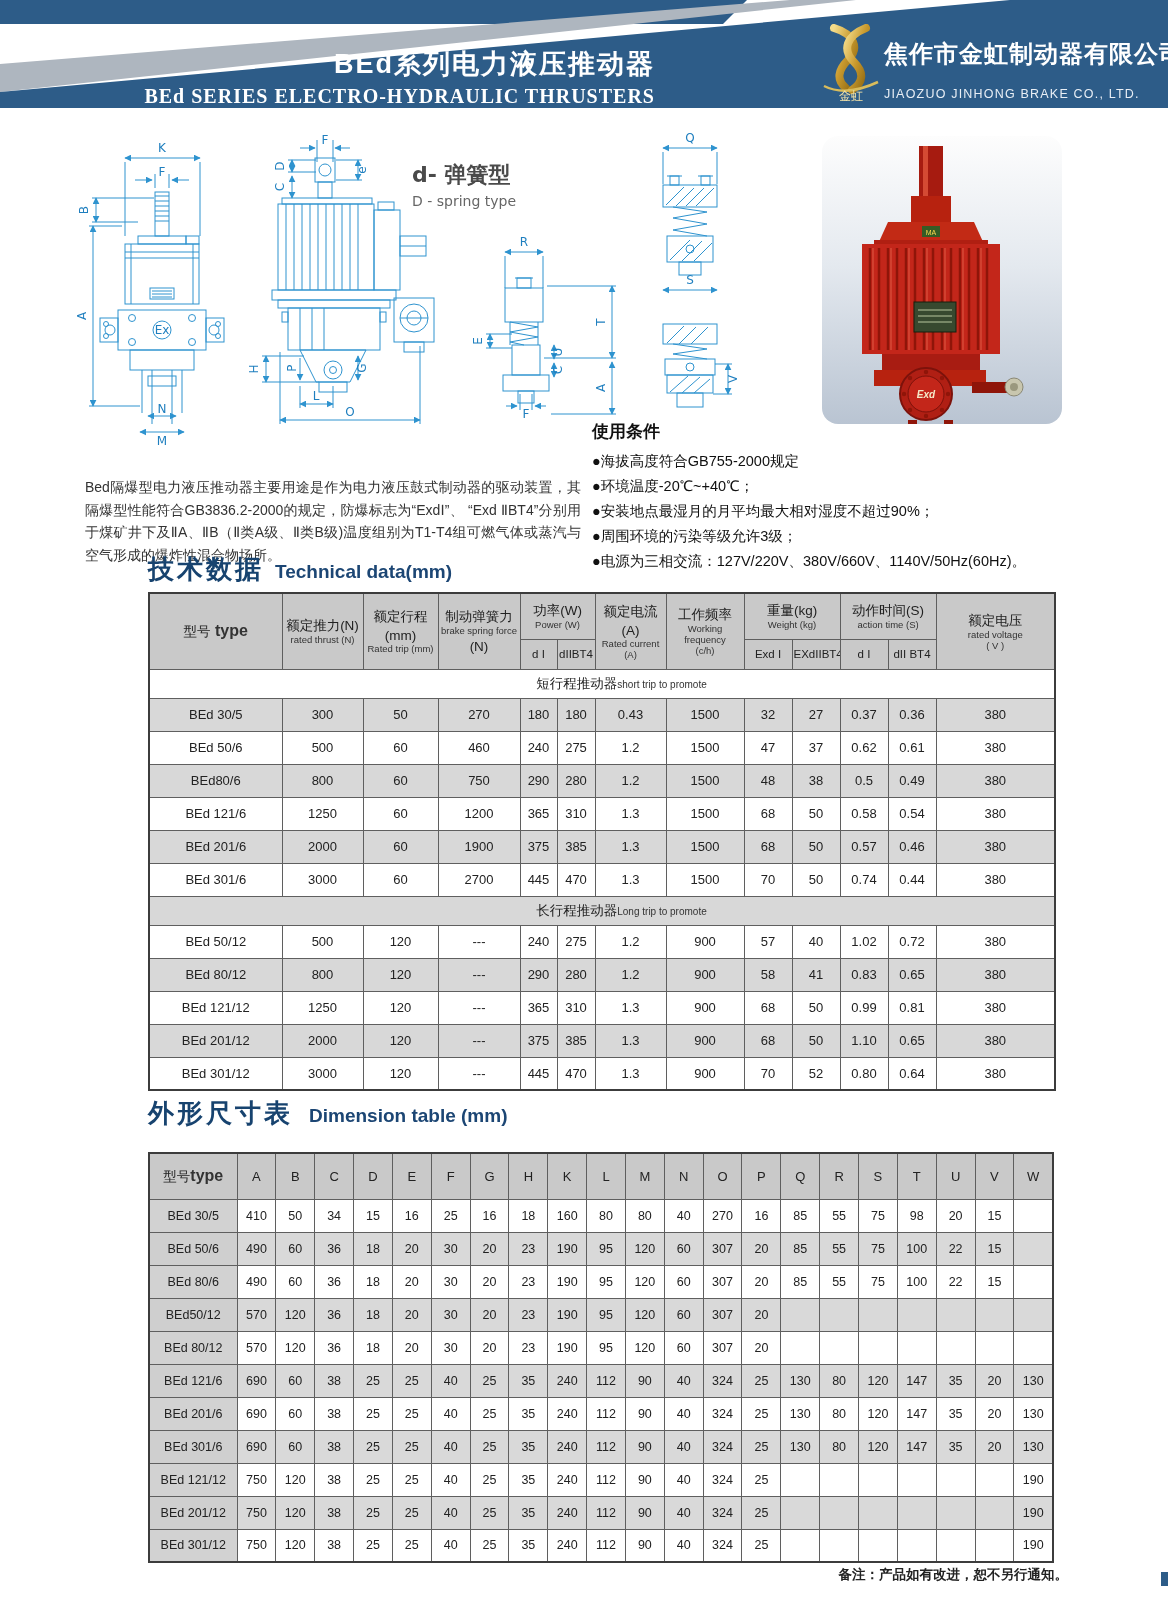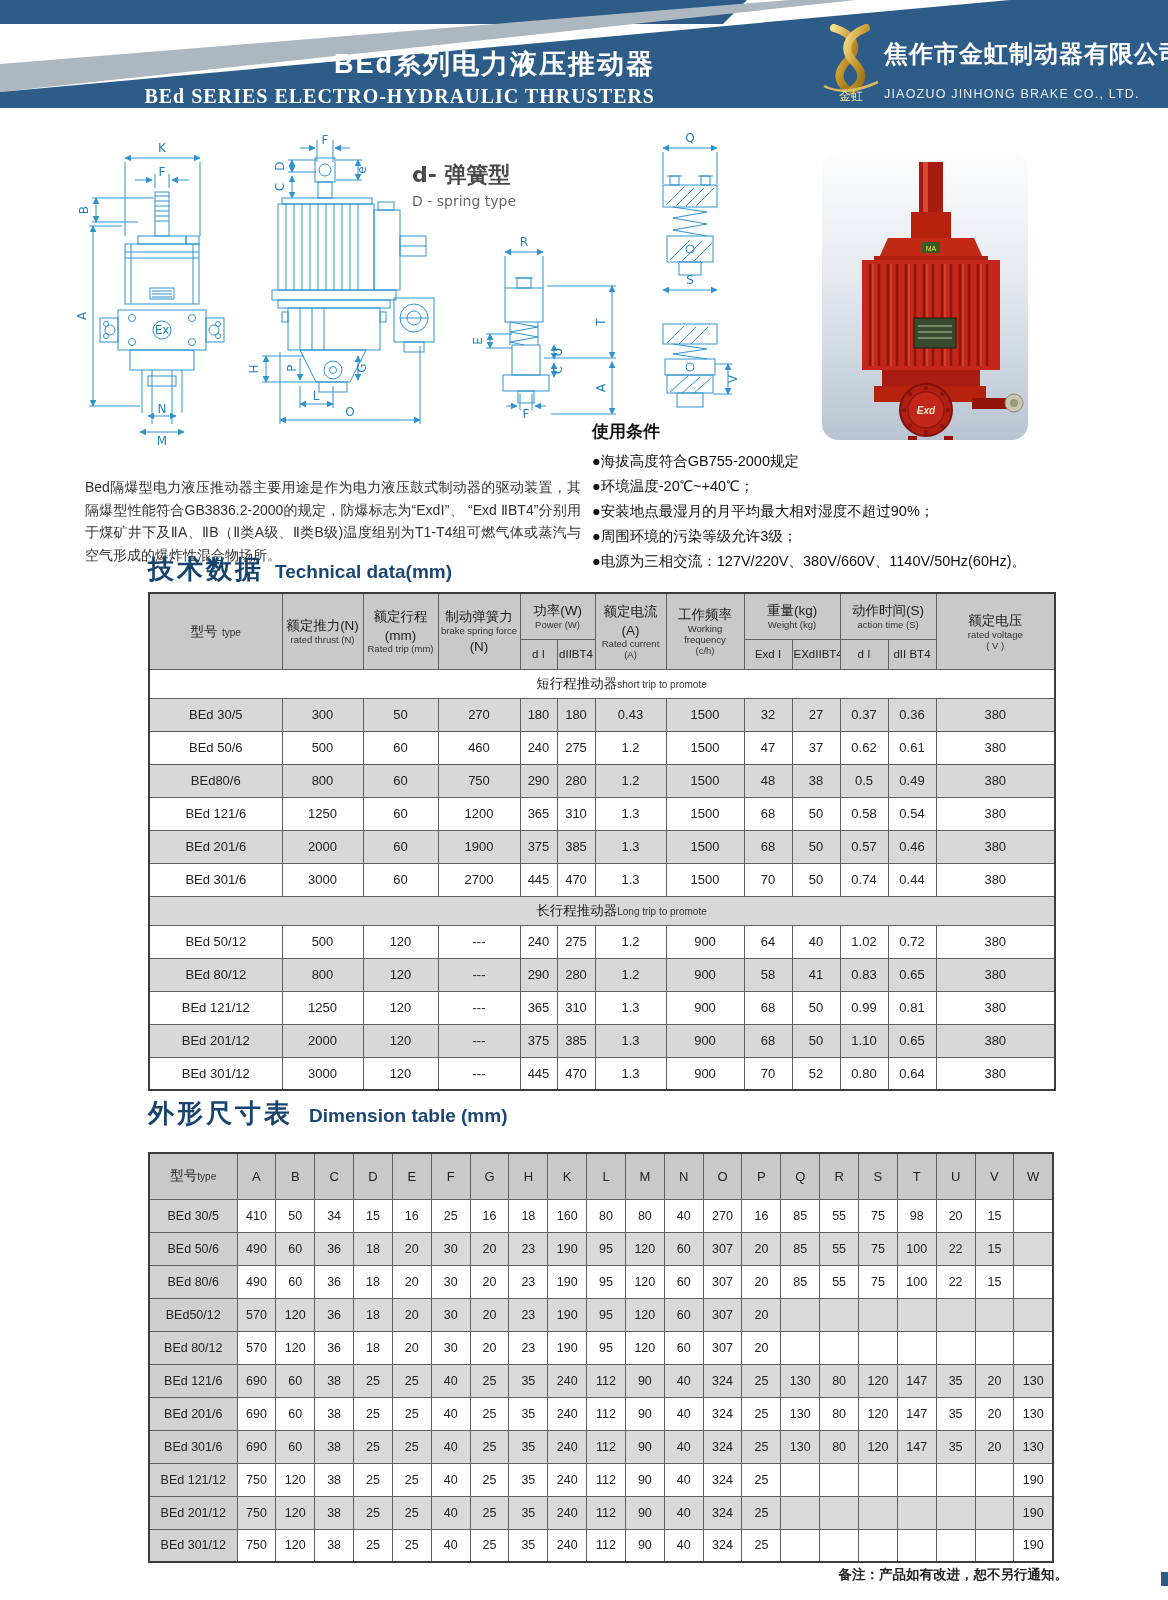--- a/index.html
+++ b/index.html
@@ -16,21 +16,21 @@
   .company .zh{display:block;font-size:24px;font-weight:bold;color:#fff;letter-spacing:1px;white-space:nowrap;}
   .company .en{display:block;font-size:12.5px;color:#e8eef5;letter-spacing:1.2px;margin-top:17px;white-space:nowrap;}
   
   .draw{position:absolute;left:60px;top:118px;}
   .draw line,.draw rect,.draw circle,.draw polyline,.draw polygon,.draw path{stroke:#2e93cf;fill:none;stroke-width:1;}
   .draw .arr{fill:#2e93cf;stroke:none;}
   .draw text{fill:#1f7fbf;stroke:none;font-size:12px;font-family:"DejaVu Sans",sans-serif;}
   .draw text.cap{fill:#4a4a4a;font-size:22px;font-weight:bold;}
   .draw text.cap2{fill:#666;font-size:14px;}
   
-  .photo{position:absolute;left:822px;top:152px;width:206px;height:288px;border-radius:16px;overflow:hidden;
+  .photo{position:absolute;left:822px;top:136px;width:240px;height:288px;border-radius:16px;overflow:hidden;
          background:linear-gradient(180deg,#fdfdfd 0%,#e4e9ef 45%,#b9c4d2 100%);}
   
   .desc{position:absolute;left:85px;top:462px;width:496px;font-size:14px;line-height:1.62;color:#333;
         text-align:justify;}
   .usage{position:absolute;left:592px;top:420px;width:566px;}
   .usage h3{margin:0 0 6px 0;font-size:17px;color:#111;}
   .usage ul{margin:0;padding:0;list-style:none;}
   .usage li{font-size:14.5px;line-height:1.72;color:#111;}
   
   .sec-title{position:absolute;display:flex;align-items:baseline;gap:16px;}
@@ -42,21 +42,21 @@
   table.dt th,table.dt td{border:1px solid #5f5f5f;text-align:center;vertical-align:middle;padding:0 1px;
            color:#222;overflow:hidden;}
   table.dt thead th{background:#c9c9c9;font-weight:normal;}
   .tech{top:592px;width:906px;}
   .tech thead tr:first-child{height:46px;}
   .tech thead tr:last-child{height:30px;}
   .tech tbody tr{height:33px;font-size:13px;}
   .tech tbody tr.secrow{height:29px;}
   .zh1{font-size:13.5px;display:inline;}
   .enb{display:block;font-size:9.5px;line-height:1.15;color:#333;}
-  .eni{font-size:10px;color:#333;}
+  .eni{font-size:16px;color:#333;font-weight:bold;}
   .sub{font-size:11.5px;}
   td.sec{text-align:left;padding-left:40px !important;}
   td.sec .sec-en{font-size:10px;color:#333;}
   tr.shade td{background:#d8d8d8;}
   .dim{top:1152px;width:906px;}
   .dim thead tr{height:46px;font-size:13px;}
   .dim tbody tr{height:33px;font-size:12.5px;}
   .dim td.typec{background:#d2d2d2;font-size:12.5px;}
   .dim tr.shade td{background:#d9d9d9;}
   .dim tr.shade td.typec{background:#cfcfcf;}
@@ -515,21 +515,21 @@
         </tr>
         <tr>
           <td class="typec">BEd 50/12</td>
           <td>500</td>
           <td>120</td>
           <td>---</td>
           <td>240</td>
           <td>275</td>
           <td>1.2</td>
           <td>900</td>
-          <td>64</td>
+          <td>57</td>
           <td>40</td>
           <td>1.02</td>
           <td>0.72</td>
           <td>380</td>
         </tr>
         <tr class="shade">
           <td class="typec">BEd 80/12</td>
           <td>800</td>
           <td>120</td>
           <td>---</td>

